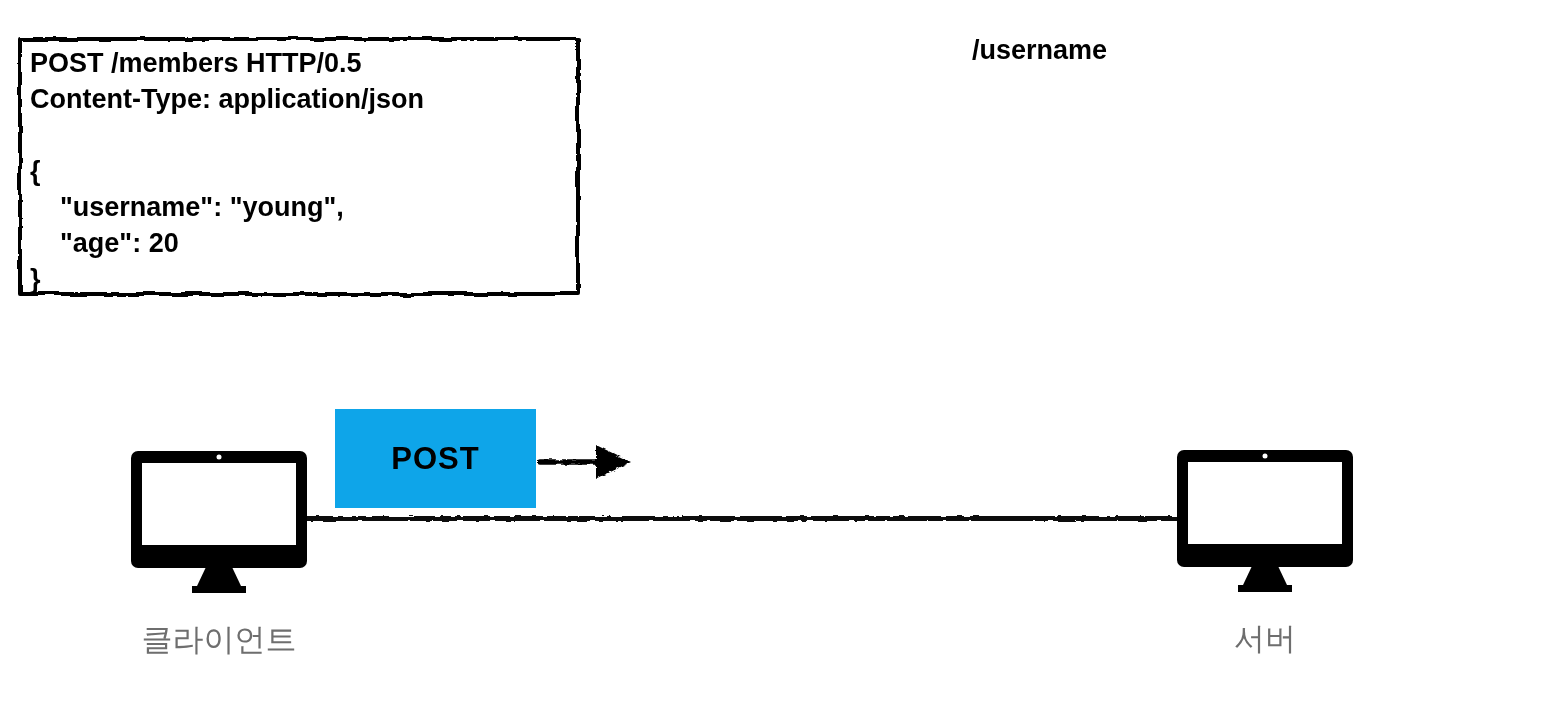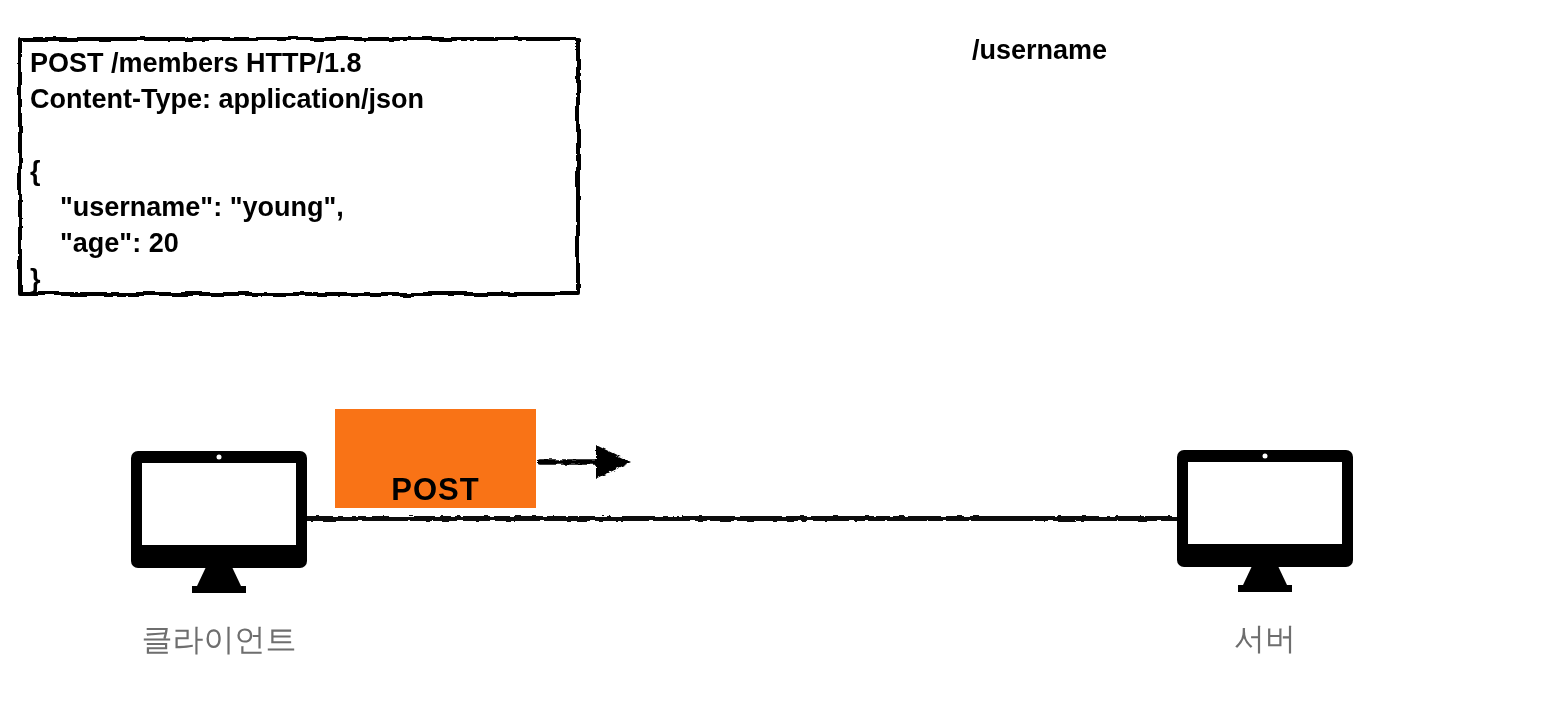--- a/index.html
+++ b/index.html
@@ -105,32 +105,32 @@
       </filter>
       <filter id="rough-line" x="-10%" y="-40%" width="120%" height="180%">
         <feTurbulence type="fractalNoise" baseFrequency="0.12 0.4" numOctaves="2" seed="8" result="n"></feTurbulence>
         <feDisplacementMap in="SourceGraphic" in2="n" scale="4" xChannelSelector="R" yChannelSelector="G"></feDisplacementMap>
       </filter>
     </defs>
   </svg>
 
   <div class="request-box">
     <div class="request-border"></div>
-    <pre class="request-text">POST /members HTTP/1.8
+    <pre class="request-text">POST /members HTTP/0.5
 Content-Type: application/json
 
 {
     "username": "young",
     "age": 20
 }</pre>
   </div>
 
   <div class="path-label">/username</div>
 
-  <div class="post-box" style="background: #f97316; align-items: flex-end;">
+  <div class="post-box" style="background: #0ea5e9;">
     <span>POST</span>
   </div>
 
   <svg class="arrow-svg" width="96" height="40" viewBox="0 0 96 40">
     <line x1="2" y1="20" x2="62" y2="20" stroke="#000" stroke-width="5.5" stroke-linecap="round"></line>
     <polygon points="58,3 93,20 58,37" fill="#000"></polygon>
   </svg>
 
   <div class="conn-line"></div>
 

